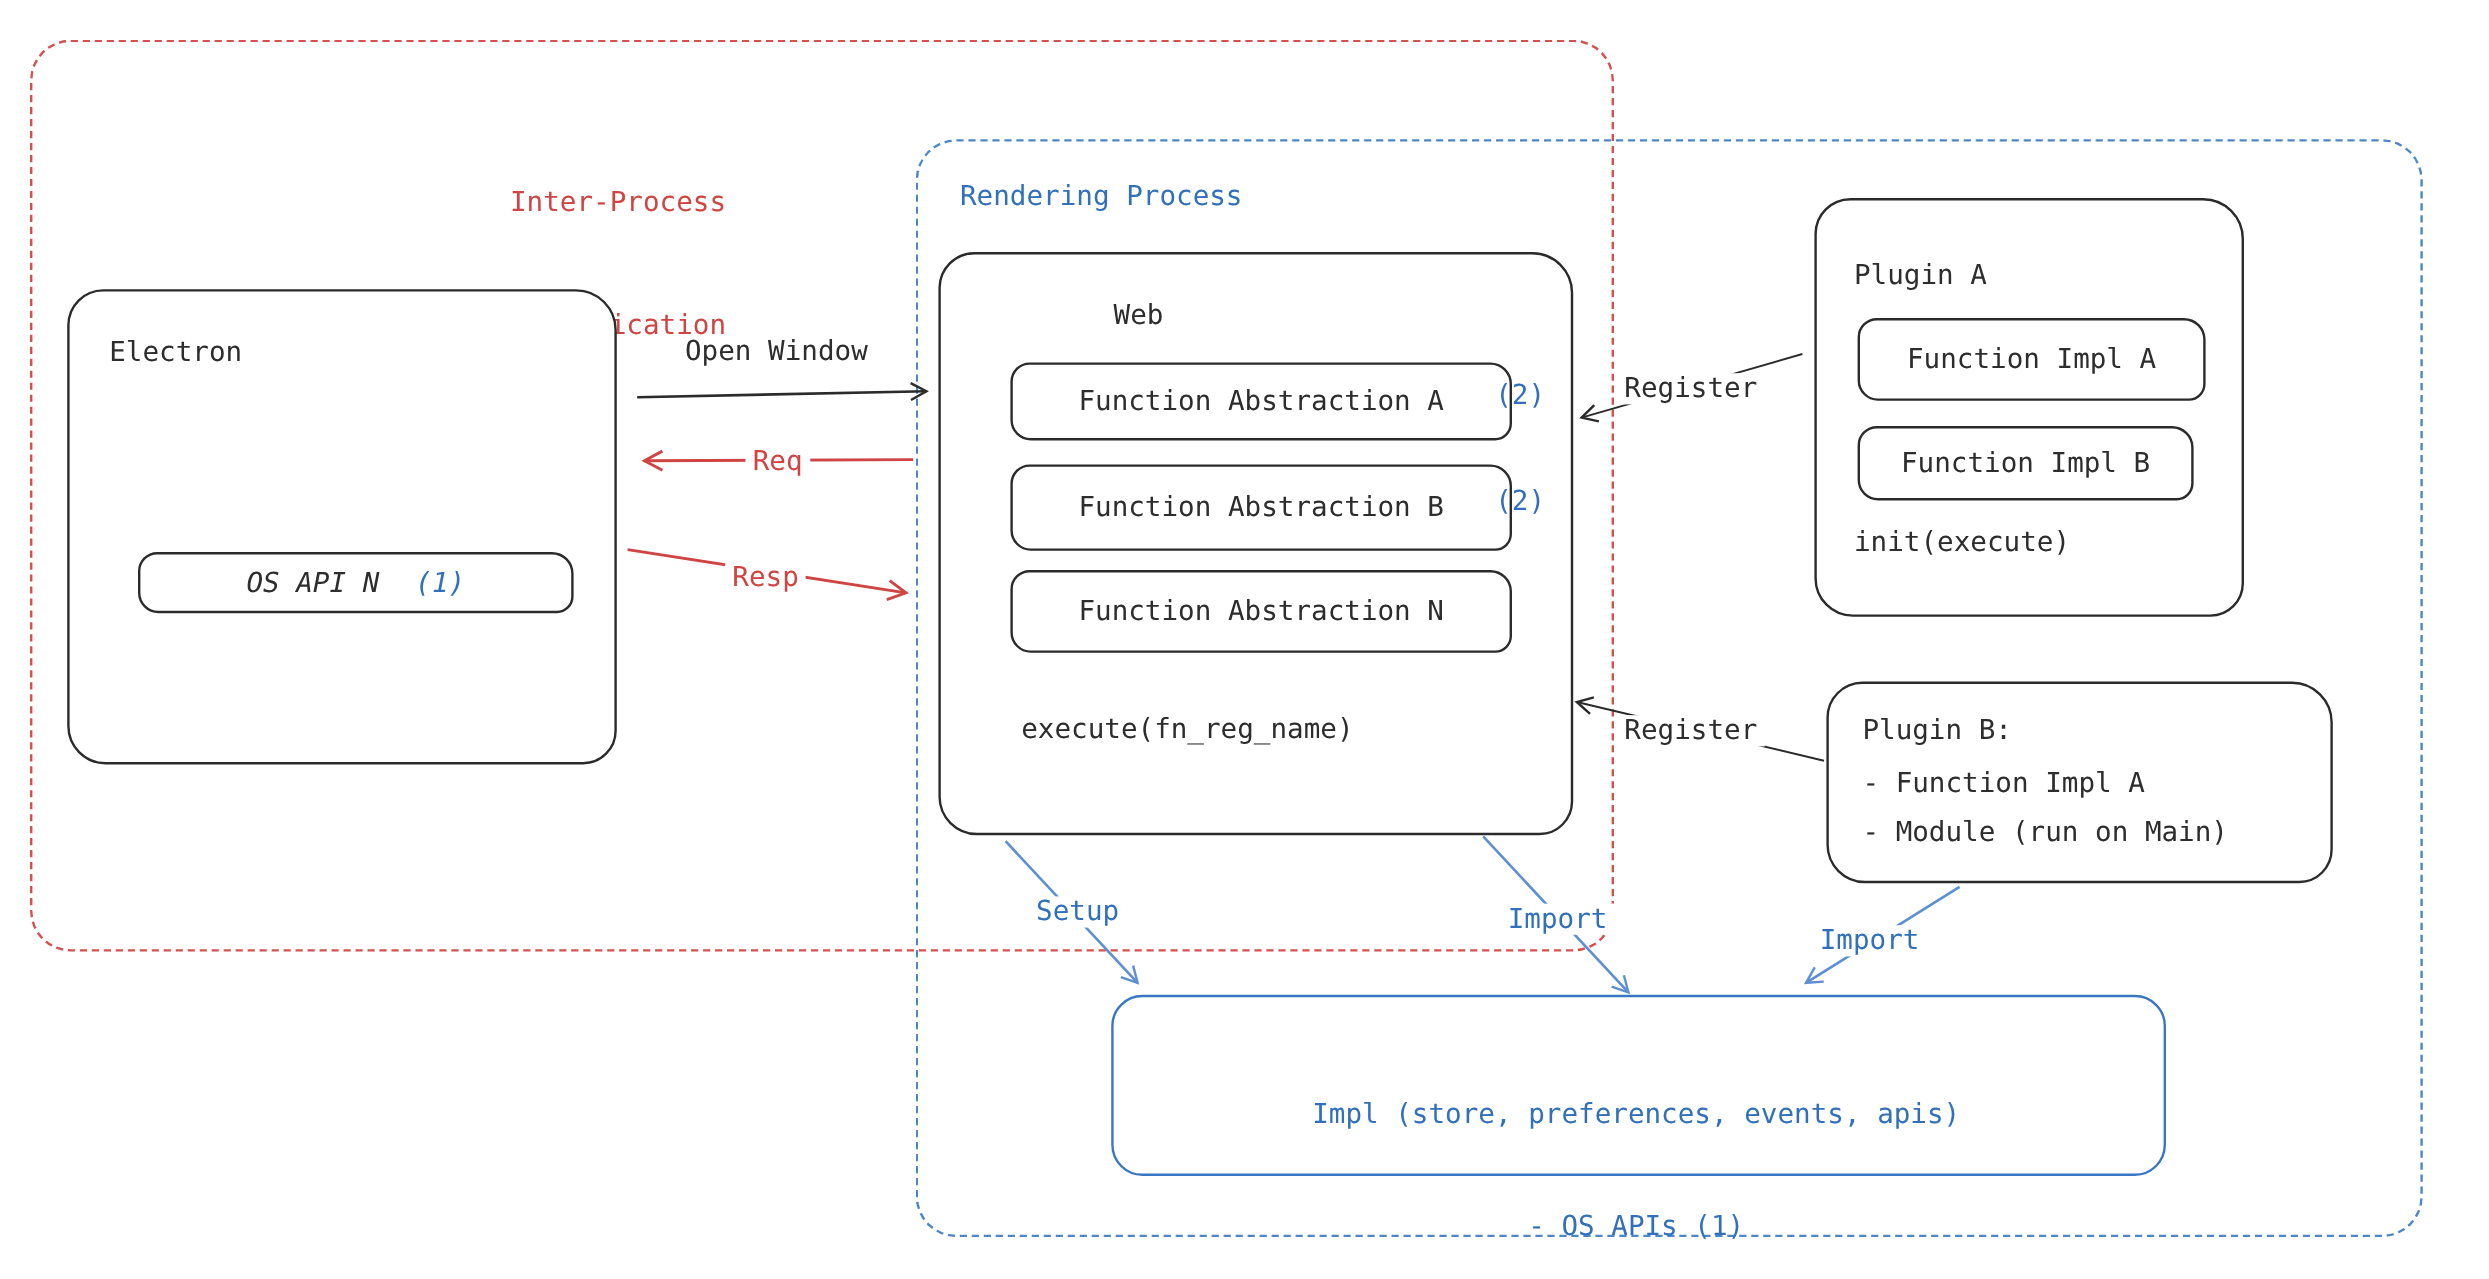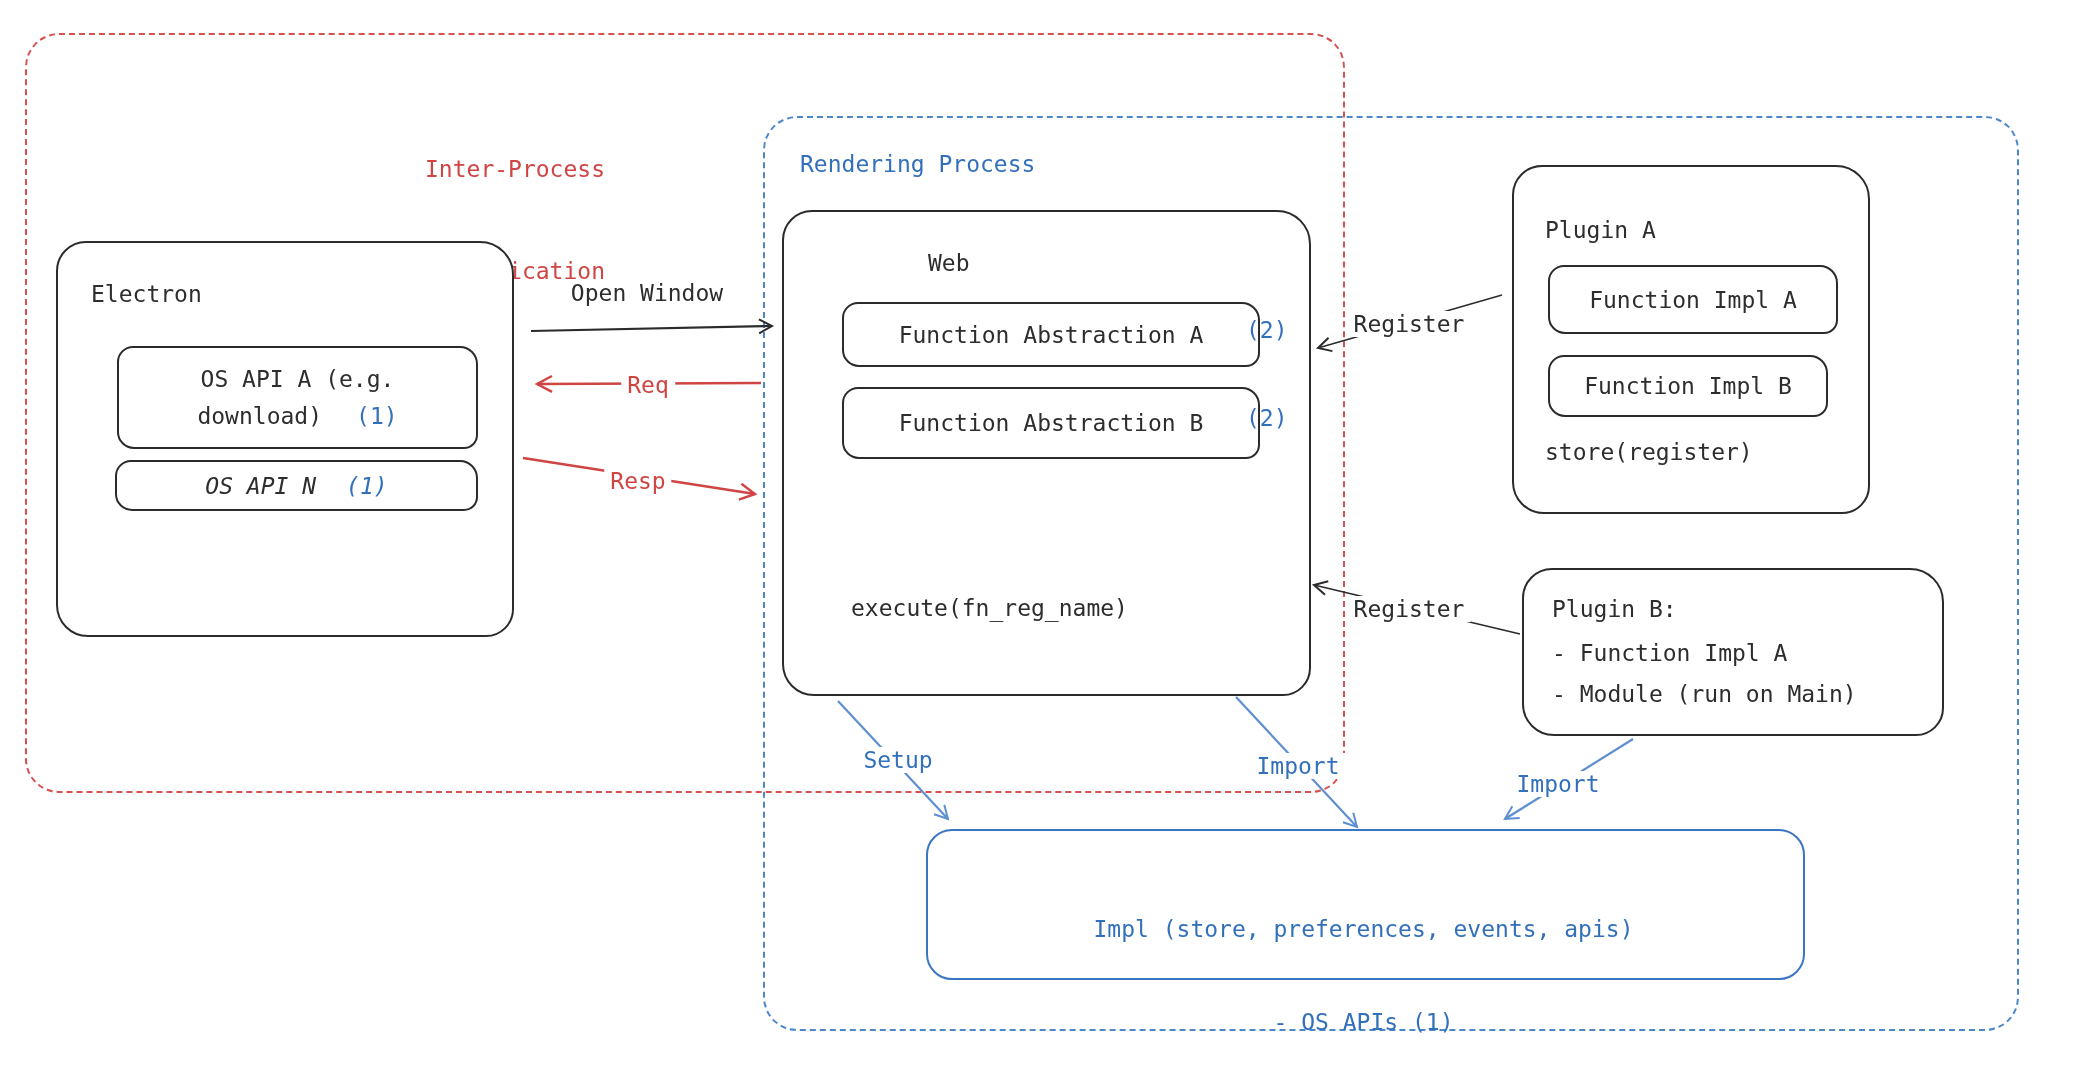--- a/index.html
+++ b/index.html
@@ -32,56 +32,53 @@
 
   <div class="label red-text" style="left:425px;top:84px;line-height:34px;">
     <div>Inter-Process</div>
     <div>Communication</div>
   </div>
   <div class="label blue-text" style="left:800px;top:151px;">Rendering Process</div>
 
   <div class="node big" style="left:56px;top:241px;width:454px;height:392px;"></div>
   <div class="label" style="left:91px;top:281px;text-align:center;">Electron</div>
 
-  <div class="node small" style="left:99px;top:346px;width:357px;height:99px;line-height:37px;">
-    <div>
-      <div>OS API A (e.g.</div>
-      <div><span>download)</span><span class="badge" style="margin-left:34px;">(1)</span></div>
-    </div>
-  </div>
 
   <div class="node small" style="left:97px;top:460px;width:359px;height:47px;font-style:italic;">
     <div><span>OS API N</span><span class="badge" style="margin-left:30px;">(1)</span></div>
   </div>
 
   <div class="node big" style="left:782px;top:210px;width:525px;height:482px;"></div>
   <div class="label" style="left:928px;top:250px;">Web</div>
 
   <div class="node small" style="left:824px;top:302px;width:414px;height:61px;">
     <span>Function Abstraction A</span>
   </div>
   <div class="label badge" style="left:1246px;top:317px;">(2)</div>
 
   <div class="node small" style="left:824px;top:387px;width:414px;height:68px;">
     <span>Function Abstraction B</span>
   </div>
   <div class="label badge" style="left:1246px;top:405px;">(2)</div>
 
+  <div class="node small" style="left:824px;top:475px;width:414px;height:65px;">
+    <span>Function Abstraction N</span>
+  </div>
 
   <div class="label" style="left:851px;top:595px;">execute(fn_reg_name)</div>
 
   <div class="node big" style="left:1512px;top:165px;width:354px;height:345px;"></div>
   <div class="label" style="left:1545px;top:217px;">Plugin A</div>
   <div class="node small" style="left:1530px;top:265px;width:286px;height:65px;">
     <span>Function Impl A</span>
   </div>
   <div class="node small" style="left:1530px;top:355px;width:276px;height:58px;">
     <span>Function Impl B</span>
   </div>
-  <div class="label" style="left:1545px;top:439px;">store(register)</div>
+  <div class="label" style="left:1545px;top:439px;">init(execute)</div>
 
   <div class="node big" style="left:1522px;top:568px;width:418px;height:164px;"></div>
   <div class="label" style="left:1552px;top:596px;">Plugin B:</div>
   <div class="label" style="left:1552px;top:681px;">- Module (run on Main)</div>
   <div class="label" style="left:1552px;top:640px;">- Function Impl A</div>
 
   <div class="node" style="left:926px;top:829px;width:875px;height:147px;border:2.2px solid #3a77c2;border-radius:26px;"></div>
   <div class="label blue-text centered-lines" style="left:926px;top:852px;width:875px;line-height:31px;">
     <div>Impl (store, preferences, events, apis)</div>
     <div>- OS APIs (1)</div>

